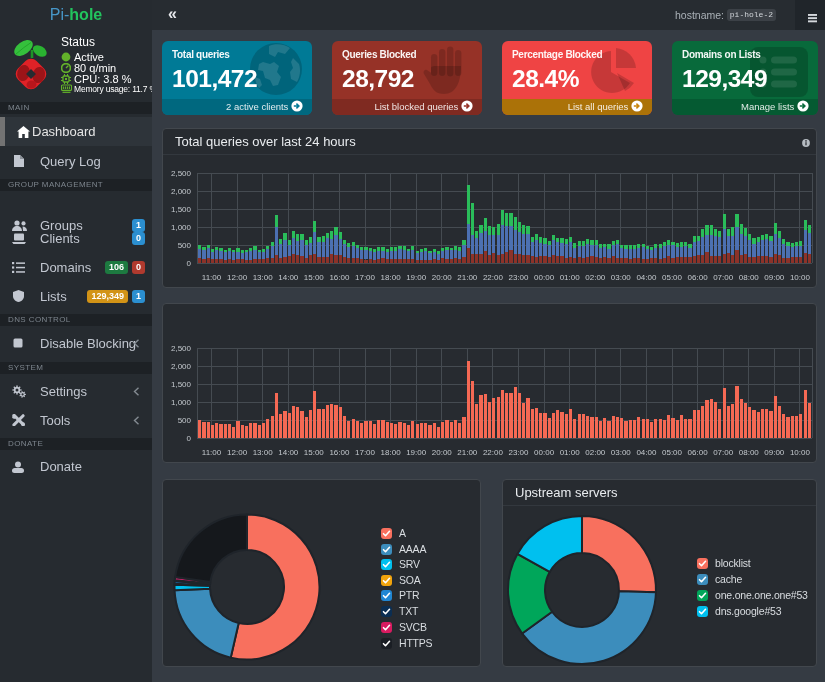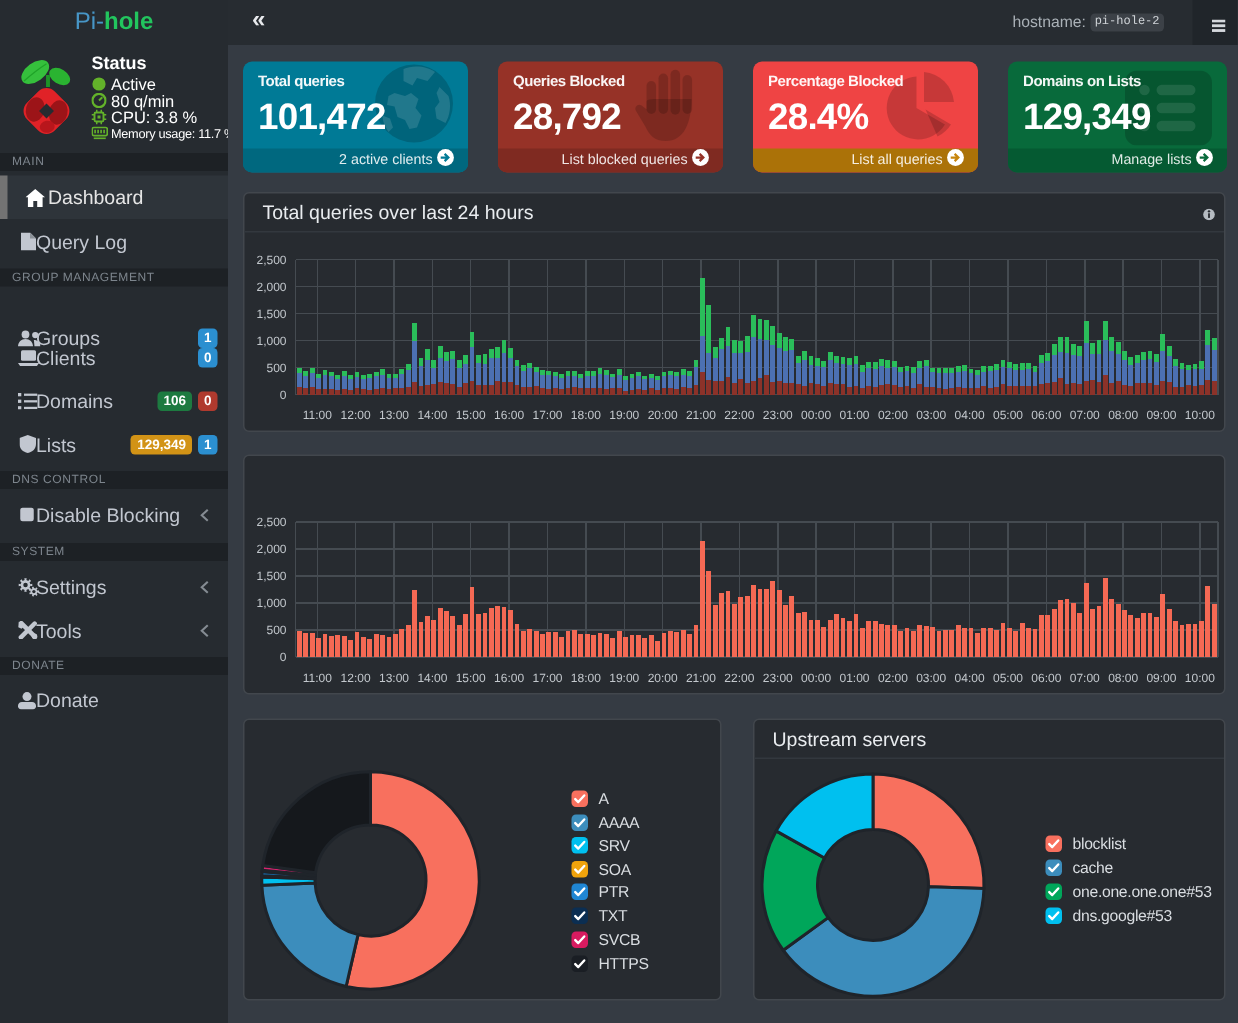--- a/index.html
+++ b/index.html
@@ -11,21 +11,21 @@
 #tbr{position:absolute;right:0;top:0;width:30px;height:30px;background:#20252a}
 .status-wrap{position:absolute;left:0;top:30px;width:100%;height:72px}
 .berry{position:absolute;left:12px;top:7px}
 .st{position:absolute;left:61px;color:#fff;font-size:11px;white-space:nowrap}
 .st .si{display:inline-block;width:13px;vertical-align:-1px}
 .shead{position:absolute;left:0;width:100%;height:12px;background:#1d2125;color:#7d858d;font-size:8px;line-height:12px;padding-left:8px;letter-spacing:0.4px}
 .sitem{position:absolute;left:0;width:100%;height:29px;line-height:29px;color:#c2c7d0;font-size:13px}
 .sitem.active{background:#2e343a;color:#e5e5e5;border-left:5px solid #737373}
 .sitem.active .slab{margin-left:27px}
 .sic{position:absolute;top:0;height:29px;display:flex;align-items:center}
-.slab{margin-left:24px}
+.slab{margin-left:40px}
 .bdg{position:absolute;top:8px;height:13px;line-height:13px;border-radius:3px;font-size:9px;font-weight:bold;padding:0 4px}
 .chv{position:absolute;right:12px;top:10px}
 .chv svg,.sic svg,.si svg{display:block}
 #content{position:absolute;left:152px;top:30px;width:673px;height:652px}
 .card{position:absolute;top:11px;height:74px;border-radius:6px;color:#fff;overflow:hidden}
 .cicon{position:absolute}
 .ct{position:absolute;left:10px;top:8px;font-size:10px;font-weight:bold;letter-spacing:-0.3px;color:rgba(255,255,255,0.95)}
 .cn{position:absolute;left:10px;top:23.5px;font-size:24.5px;font-weight:bold;letter-spacing:-0.5px}
 .cf{position:absolute;left:0;bottom:0;width:100%;height:16px;line-height:16px;text-align:right;font-size:9.5px;color:rgba(255,255,255,0.88);padding-right:9px}
 .panel{position:absolute;background:#272b30;border:1px solid #42474d;border-radius:4px}
@@ -62,21 +62,21 @@
 <ellipse cx="11.5" cy="11" rx="10.5" ry="6.2" fill="#35c03c" transform="rotate(-36 11.5 11)"></ellipse>
 <path d="M4 17Q12 10 19 5.5" stroke="#1fa328" stroke-width="0.9" fill="none"></path>
 <ellipse cx="27.8" cy="14" rx="7.6" ry="4.9" fill="#2ab331" transform="rotate(32 27.8 14)"></ellipse>
 <path d="M20 21v-8" stroke="#1d9427" stroke-width="2.6"></path>
 <rect x="5.9" y="23.9" width="26.2" height="26.2" rx="7.8" transform="rotate(45 19 37)" fill="#e02227"></rect>
 <ellipse cx="11.5" cy="36" rx="6.2" ry="8.2" fill="#9c1418" transform="rotate(14 11.5 36)"></ellipse>
 <ellipse cx="26.8" cy="38" rx="6.2" ry="8.2" fill="#9c1418" transform="rotate(14 26.8 38)"></ellipse>
 <ellipse cx="19.5" cy="47.5" rx="5" ry="4" fill="#b8161c" transform="rotate(-10 19.5 47.5)"></ellipse>
 <rect x="15.5" y="33.5" width="7" height="7" transform="rotate(45 19 37)" fill="#262b30"></rect>
 </svg></div>
-    <div class="st" style="top:5px;font-size:12px;font-weight:bold">Status</div>
+    <div class="st" style="top:5px;font-size:12px;font-weight:normal">Status</div>
     <div class="st" style="top:21px"><span class="si"><svg width="10" height="10" viewBox="0 0 10 10">
             <circle cx="5" cy="5" r="4.4" fill="#63b22a"></circle>
           </svg></span>Active</div>
     <div class="st" style="top:32px"><span class="si"><svg width="10" height="10" viewBox="0 0 10 10">
             <circle cx="5" cy="5" r="4.4" fill="none" stroke="#63b22a" stroke-width="1.6"></circle>
             <path d="M5 5L7.2 2.8" stroke="#63b22a" stroke-width="1.3"></path>
           </svg></span>80 q/min</div>
     <div class="st" style="top:43px"><span class="si"><svg width="10" height="10" viewBox="0 0 10 10">
             <rect x="2" y="2" width="6" height="6" rx="1" fill="none" stroke="#63b22a" stroke-width="1.3"></rect>
             <rect x="4" y="4" width="2" height="2" fill="#63b22a"></rect>

